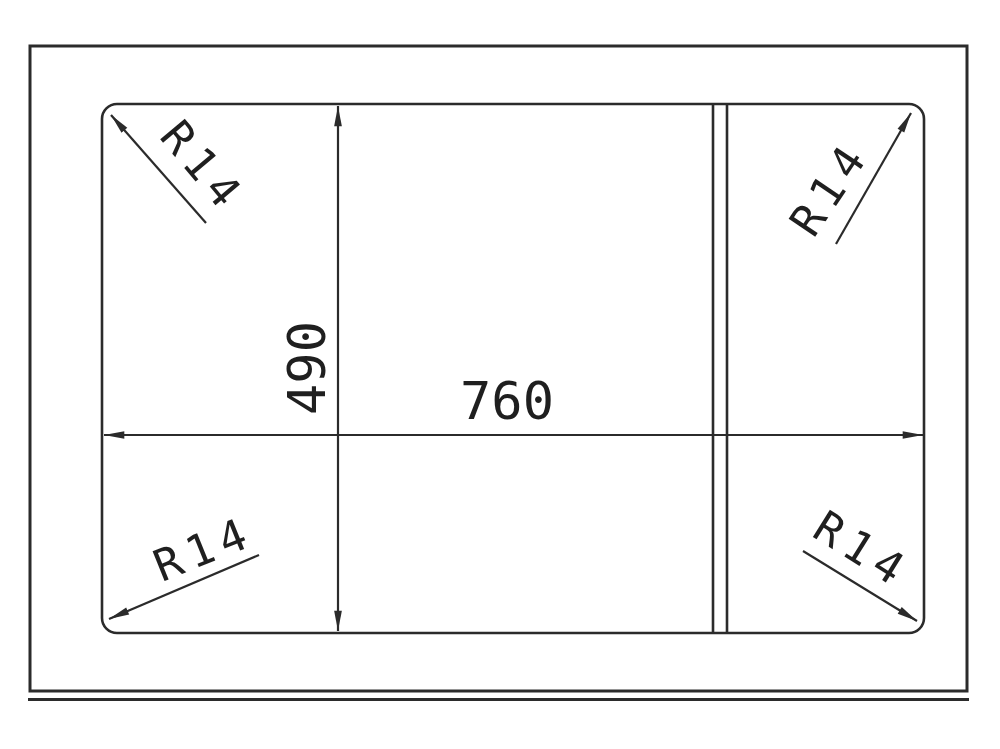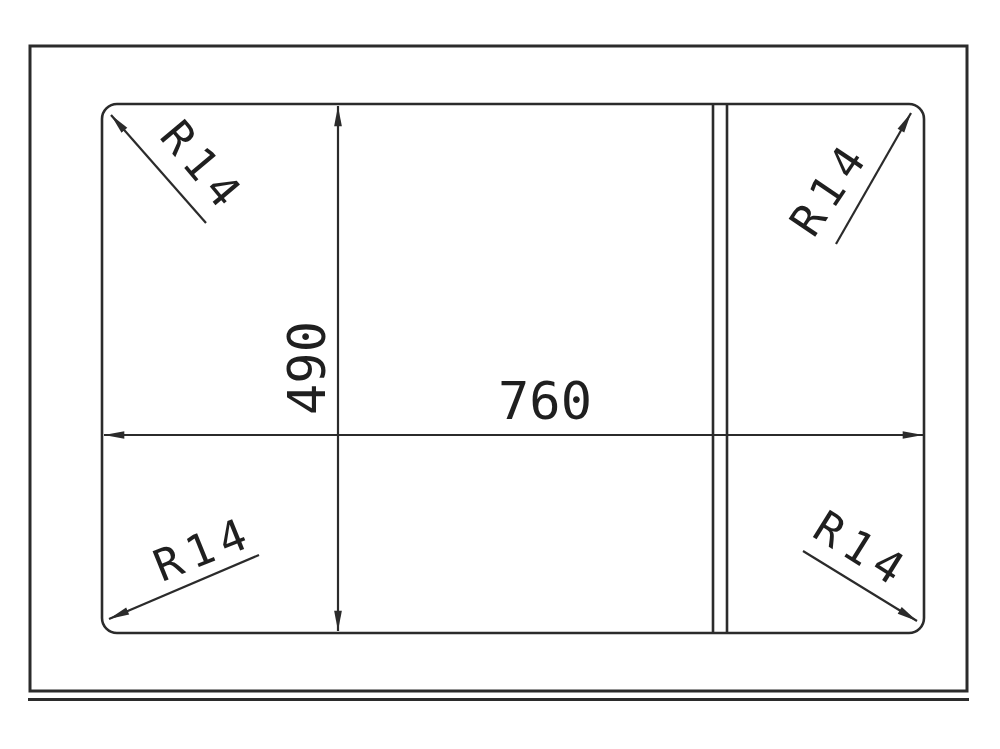--- a/index.html
+++ b/index.html
@@ -22,21 +22,21 @@
     font-family: "DejaVu Sans Mono", monospace;
     font-size: 52px;
     line-height: 1;
     white-space: nowrap;
     user-select: none;
   }
   .radius-label {
     font-size: 44px;
     letter-spacing: 8px;
   }
-  #label-width  { left: 545px; top: 401px; transform: translate(-50%,-50%); }
+  #label-width  { left: 507px; top: 401px; transform: translate(-50%,-50%); }
   #label-height { left: 307px; top: 368px; transform: translate(-50%,-50%) rotate(-90deg); }
   #label-r14-tl { left: 203px; top: 167px; transform: translate(-50%,-50%) rotate(50deg); }
   #label-r14-tr { left: 830px; top: 188px; transform: translate(-50%,-50%) rotate(-56deg); }
   #label-r14-bl { left: 204px; top: 549px; transform: translate(-50%,-50%) rotate(-22deg); }
   #label-r14-br { left: 862px; top: 550px; transform: translate(-50%,-50%) rotate(32deg); }
 </style>
 </head>
 <body>
 
 <div class="canvas">

